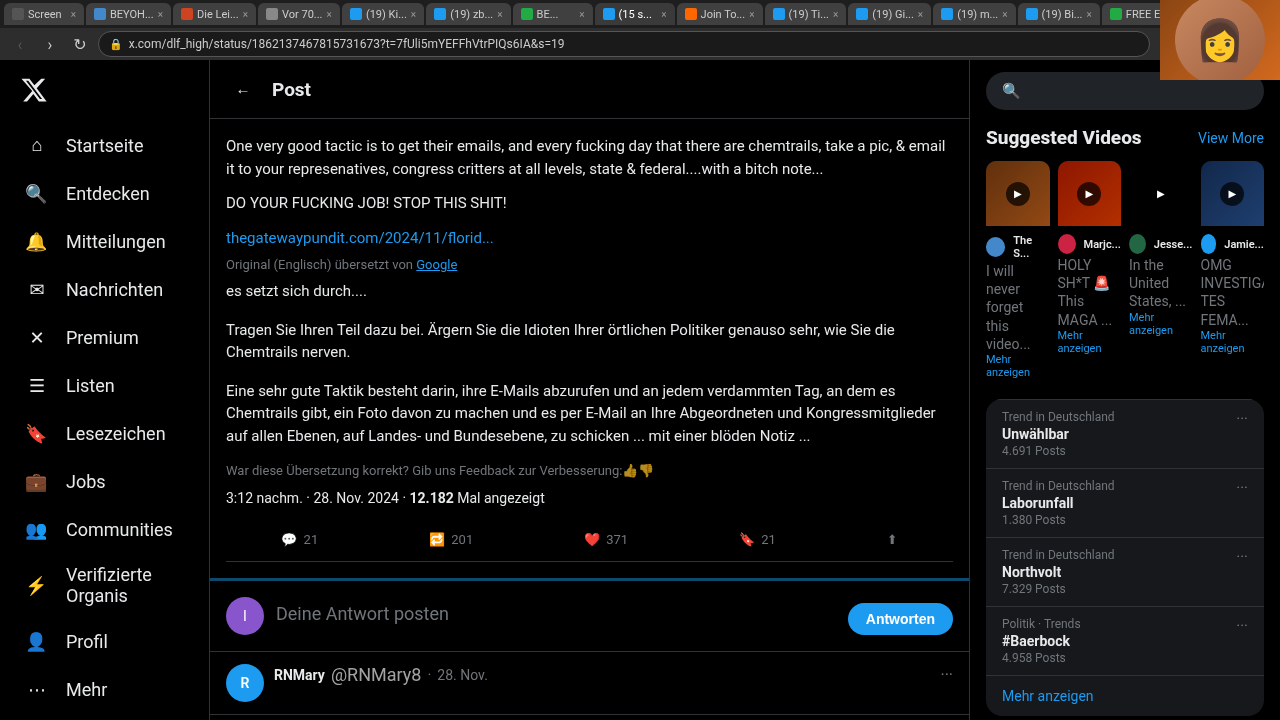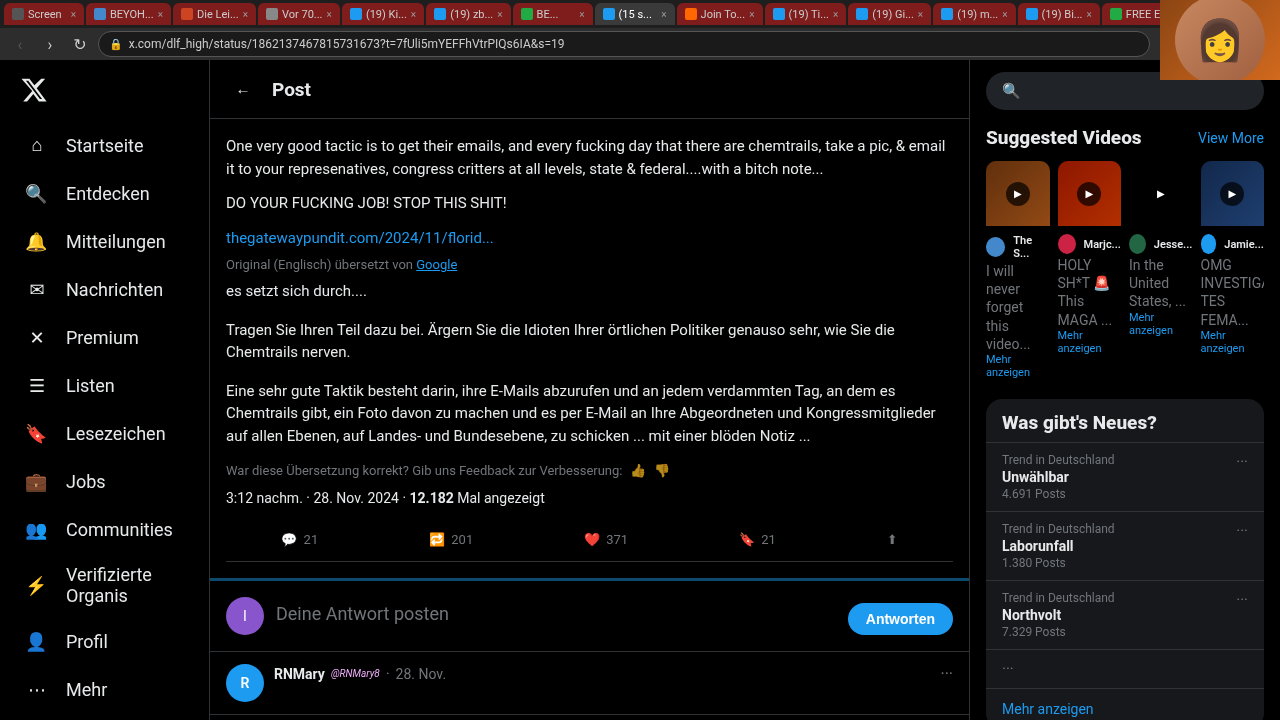--- a/index.html
+++ b/index.html
@@ -1,21 +1,21 @@
 <!DOCTYPE html>
 <html><head>
   <meta charset="utf-8">
   <style>
     * { box-sizing: border-box; margin: 0; padding: 0; }
     body { font-family: -apple-system, BlinkMacSystemFont, "Segoe UI", Roboto, sans-serif; background: #000; color: #e7e9ea; font-size: 15px; display: flex; flex-direction: column; height: 720px; overflow: hidden; }
 
     
     .browser-chrome { background: #2d2d2d; height: 60px; display: flex; flex-direction: column; flex-shrink: 0; }
     .browser-tabs { display: flex; align-items: center; height: 28px; background: #1e1e1e; padding: 0 4px; overflow: hidden; gap: 2px; }
-    .browser-tab { display: flex; align-items: center; height: 22px; padding: 0 8px; border-radius: 6px 6px 0 0; font-size: 11px; color: #ccc; background: #7f1d1d; gap: 4px; min-width: 80px; max-width: 140px; cursor: pointer; }
+    .browser-tab { display: flex; align-items: center; height: 22px; padding: 0 8px; border-radius: 6px 6px 0 0; font-size: 11px; color: #ccc; background: #404040; gap: 4px; min-width: 80px; max-width: 140px; cursor: pointer; }
     .browser-tab.active { background: #3a3a3a; color: #fff; }
     .browser-tab .tab-favicon { width: 12px; height: 12px; background: #555; border-radius: 2px; flex-shrink: 0; }
     .browser-tab .tab-title { overflow: hidden; text-overflow: ellipsis; white-space: nowrap; flex: 1; }
     .browser-tab .tab-close { color: #999; font-size: 10px; cursor: pointer; }
     .browser-toolbar { display: flex; align-items: center; height: 32px; padding: 0 8px; gap: 6px; }
     .browser-nav-btn { width: 24px; height: 24px; display: flex; align-items: center; justify-content: center; border-radius: 50%; cursor: pointer; color: #ccc; font-size: 16px; }
     .browser-nav-btn.disabled { color: #555; cursor: default; }
     .browser-address-bar { flex: 1; height: 26px; background: #1a1a1a; border: 1px solid #555; border-radius: 13px; display: flex; align-items: center; padding: 0 10px; font-size: 12px; color: #ccc; gap: 6px; }
     .browser-address-bar .lock-icon { color: #4ade80; font-size: 11px; }
     .browser-address-text { flex: 1; overflow: hidden; text-overflow: ellipsis; white-space: nowrap; }
@@ -37,40 +37,40 @@
     .post-header { display: flex; align-items: center; gap: 12px; padding: 12px 16px; border-bottom: 1px solid #2f3336; position: sticky; top: 0; background: rgba(0,0,0,0.85); backdrop-filter: blur(8px); z-index: 10; }
     .back-btn { width: 34px; height: 34px; display: flex; align-items: center; justify-content: center; border-radius: 50%; cursor: pointer; }
     .post-title { font-size: 19px; font-weight: 700; }
 
     .post-body { padding: 16px; border-bottom: 3px solid #0c4a6e; }
     .post-text { font-size: 15px; line-height: 1.5; color: #e7e9ea; margin-bottom: 12px; }
     .post-text a { color: #1d9bf0; text-decoration: none; text-align: right; }
     .post-translation { font-size: 13px; color: #71767b; margin-bottom: 8px; }
     .post-translation a { color: #1d9bf0; }
     .post-translated-text { font-size: 15px; line-height: 1.5; color: #e7e9ea; margin-bottom: 16px; }
-    .translation-feedback { font-size: 13px; color: #71767b; display: flex; gap: 8px; margin-bottom: 12px; }
+    .translation-feedback { font-size: 13px; color: #71767b; display: flex; margin-bottom: 12px; }
     .translation-feedback .thumb-btn { cursor: pointer; opacity: 0.7; }
     .post-meta { font-size: 14px; color: #71767b; margin-bottom: 12px; }
     .post-meta span { color: #e7e9ea; }
     .post-actions { display: flex; justify-content: space-around; padding: 8px 0; border-bottom: 1px solid #2f3336; }
     .action-btn { display: flex; align-items: center; gap: 6px; cursor: pointer; color: #71767b; font-size: 13px; padding: 6px 10px; border-radius: 9999px; }
 
     
     .reply-box { display: flex; align-items: flex-start; gap: 12px; padding: 16px; border-bottom: 1px solid #2f3336; }
     .reply-avatar { width: 38px; height: 38px; border-radius: 50%; background: #555; flex-shrink: 0; display: flex; align-items: center; justify-content: center; color: #fff; font-size: 14px; }
     .reply-input { flex: 1; font-size: 18px; color: #71767b; padding-top: 6px; }
     .reply-submit { background: #1d9bf0; color: #fff; border: none; border-radius: 9999px; padding: 8px 18px; font-size: 14px; font-weight: 700; cursor: pointer; align-self: flex-end; }
 
     
     .comment { display: flex; gap: 10px; padding: 12px 16px; border-bottom: 1px solid #2f3336; cursor: pointer; }
     .comment-avatar { width: 38px; height: 38px; border-radius: 50%; background: #555; flex-shrink: 0; display: flex; align-items: center; justify-content: center; color: #fff; font-size: 14px; font-weight: 600; }
     .comment-content { flex: 1; }
     .comment-header { display: flex; align-items: center; gap: 6px; margin-bottom: 4px; flex-wrap: wrap; }
     .comment-name { font-weight: 700; font-size: 14px; }
-    .comment-handle { color: #f0abfc; font-size: 10px; font-style: italic; }
+    .comment-handle { color: #a3a3a3; font-size: 18px; }
     .comment-time { color: #71767b; font-size: 14px; }
     .comment-more { color: #71767b; cursor: pointer; margin-left: auto; font-size: 16px; }
 
     
     .right-sidebar { width: 310px; background: #000; padding: 0 16px; overflow-y: auto; flex-shrink: 0; }
     .search-box { display: flex; align-items: center; gap: 10px; background: #202327; border-radius: 9999px; padding: 10px 16px; margin: 12px 0; }
     .search-box input { background: none; border: none; color: #e7e9ea; font-size: 15px; outline: none; flex: 1; }
     .search-box input::placeholder { color: #71767b; }
     .search-icon { color: #71767b; }
 
@@ -422,21 +422,20 @@
               <span class="video-username">Jamie...</span>
             </div>
             <div class="video-desc">OMG INVESTIGA TES FEMA...</div>
             <div style="color:#1d9bf0; font-size:11px; cursor:pointer;">Mehr anzeigen</div>
           </div>
         </div>
       </div>
     </div>
 
     <div class="trending-section">
-      <div class="section-title-inner">Was gibt's Neues?</div>
 
       <div class="trend-item">
         <div class="trend-item-header">
           <div>
             <div class="trend-meta">Trend in Deutschland</div>
             <div class="trend-name">Unwählbar</div>
             <div class="trend-posts">4.691 Posts</div>
           </div>
           <span style="color:#71767b; cursor:pointer;">···</span>
         </div>
@@ -459,20 +458,25 @@
             <div class="trend-meta">Trend in Deutschland</div>
             <div class="trend-name">Northvolt</div>
             <div class="trend-posts">7.329 Posts</div>
           </div>
           <span style="color:#71767b; cursor:pointer;">···</span>
         </div>
       </div>
 
       <div class="trend-item">
         <div class="trend-item-header">
+          <div>
+            <div class="trend-meta">Politik · Trends</div>
+            <div class="trend-name">#Baerbock</div>
+            <div class="trend-posts">4.958 Posts</div>
+          </div>
           <span style="color:#71767b; cursor:pointer;">···</span>
         </div>
       </div>
 
       <div class="trend-more">
         <span>Mehr anzeigen</span>
       </div>
     </div>
 
   </div>

